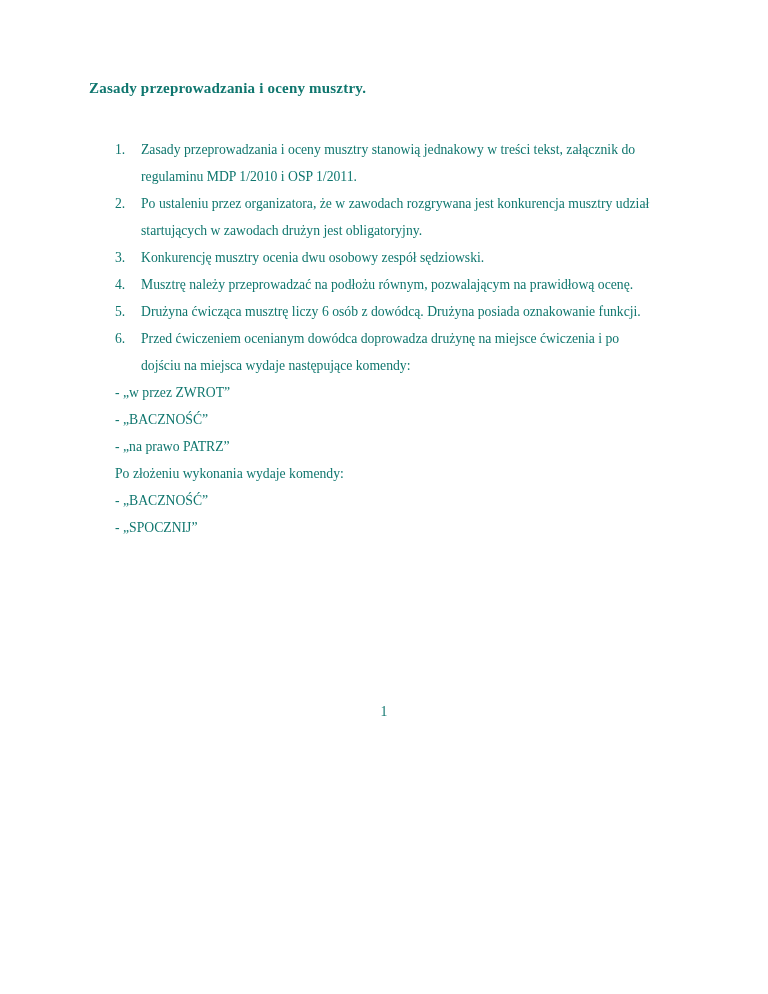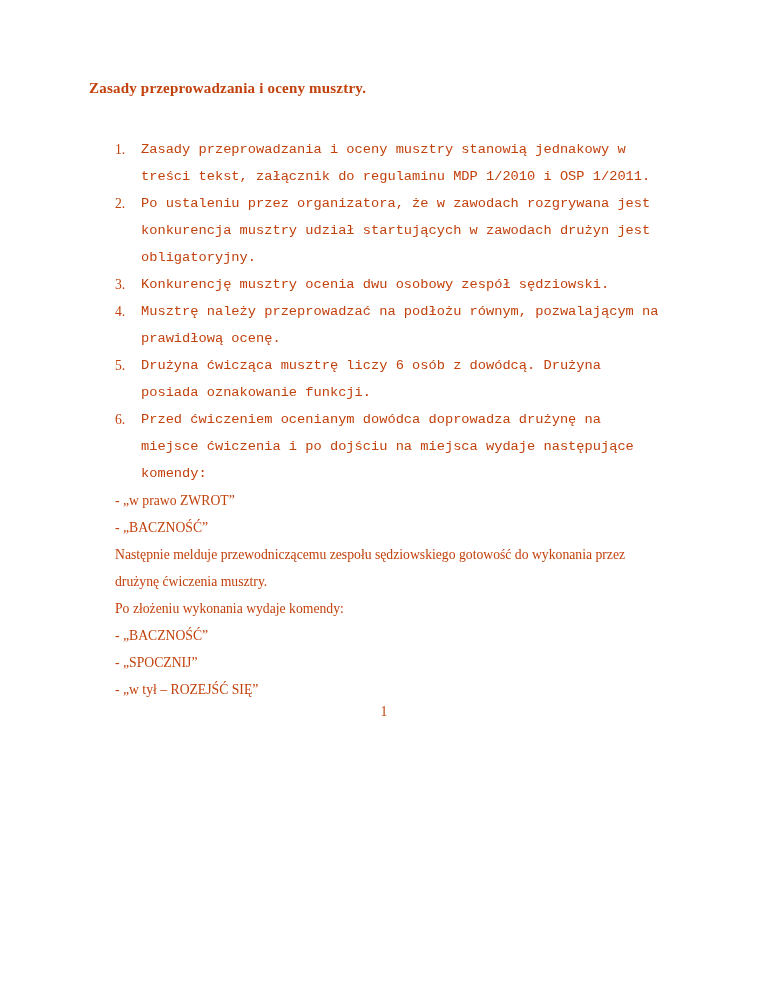--- a/index.html
+++ b/index.html
@@ -5,21 +5,21 @@
   html, body {
     margin: 0;
     padding: 0;
     background: #ffffff;
   }
   .page {
     position: relative;
     width: 768px;
     height: 762px;
     background: #ffffff;
-    color: #c2410c;
+    color: #0f766e;
     font-family: "Liberation Serif", serif;
     overflow: hidden;
   }
   .title {
     position: absolute;
     left: 89px;
     top: 80px;
     margin: 0;
     font-size: 15px;
     font-weight: bold;
@@ -37,21 +37,20 @@
     display: flex;
     align-items: flex-start;
   }
   .num {
     flex: 0 0 26px;
     width: 26px;
   }
   .txt {
     flex: 1 1 auto;
     max-width: 520px;
-    font-family: Liberation Mono, monospace;
   }
   .line {
     width: 520px;
   }
   .page-number {
     position: absolute;
     left: 0;
     right: 0;
     bottom: 42px;
     text-align: center;
@@ -85,25 +84,24 @@
     </div>
     <div class="li">
       <span class="num">5.</span>
       <span class="txt">Drużyna ćwicząca musztrę liczy 6 osób z dowódcą. Drużyna posiada oznakowanie funkcji.</span>
     </div>
     <div class="li">
       <span class="num">6.</span>
       <span class="txt">Przed ćwiczeniem ocenianym dowódca doprowadza drużynę na miejsce ćwiczenia i po dojściu na miejsca wydaje następujące komendy:</span>
     </div>
 
-    <div class="line">- „w prawo ZWROT”</div>
+    <div class="line">- „w przez ZWROT”</div>
     <div class="line">- „BACZNOŚĆ”</div>
-    <div class="line">Następnie melduje przewodniczącemu zespołu sędziowskiego gotowość do wykonania przez drużynę ćwiczenia musztry.</div>
+    <div class="line">- „na prawo PATRZ”</div>
     <div class="line">Po złożeniu wykonania wydaje komendy:</div>
     <div class="line">- „BACZNOŚĆ”</div>
     <div class="line">- „SPOCZNIJ”</div>
-    <div class="line">- „w tył – ROZEJŚĆ SIĘ”</div>
 
   </div>
 
   <div class="page-number">1</div>
 
 </div>
 
 </body></html>

